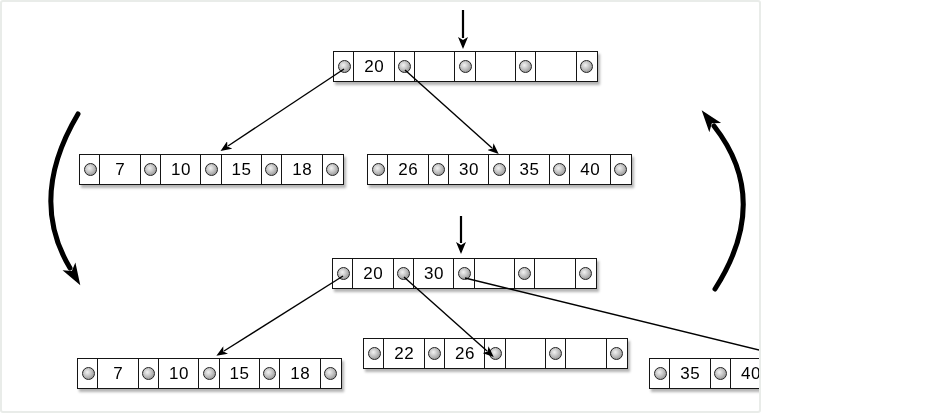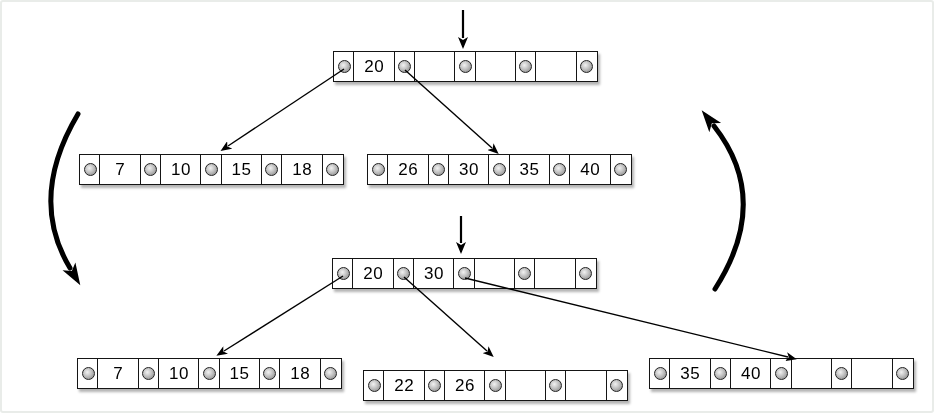--- a/index.html
+++ b/index.html
@@ -1,18 +1,18 @@
 <!DOCTYPE html>
 <html><head>
 <meta charset="utf-8">
 <style>
   html,body{margin:0;padding:0;background:#ffffff;}
   #canvas{
     position:relative;
-    width:934px;height:413px;
+    width:761px;height:413px;
     box-sizing:border-box;
     background:#ffffff;
     border:2px solid #e9ece9;
     border-radius:3px;
     overflow:hidden;
     font-family:"Liberation Sans", sans-serif;
   }
   .node{
     position:absolute;
     display:flex;
@@ -156,21 +156,21 @@
       </span>
       <span class="cell key">15</span>
       <span class="cell ptr">
         <span class="dot"></span>
       </span>
       <span class="cell key">18</span>
       <span class="cell ptr">
         <span class="dot"></span>
       </span>
     </div>
-  <div class="node" style="left:361px;top:368px">
+  <div class="node" style="left:361px;top:336px">
       <span class="cell ptr">
         <span class="dot"></span>
       </span>
       <span class="cell key">22</span>
       <span class="cell ptr">
         <span class="dot"></span>
       </span>
       <span class="cell key">26</span>
       <span class="cell ptr">
         <span class="dot"></span>

